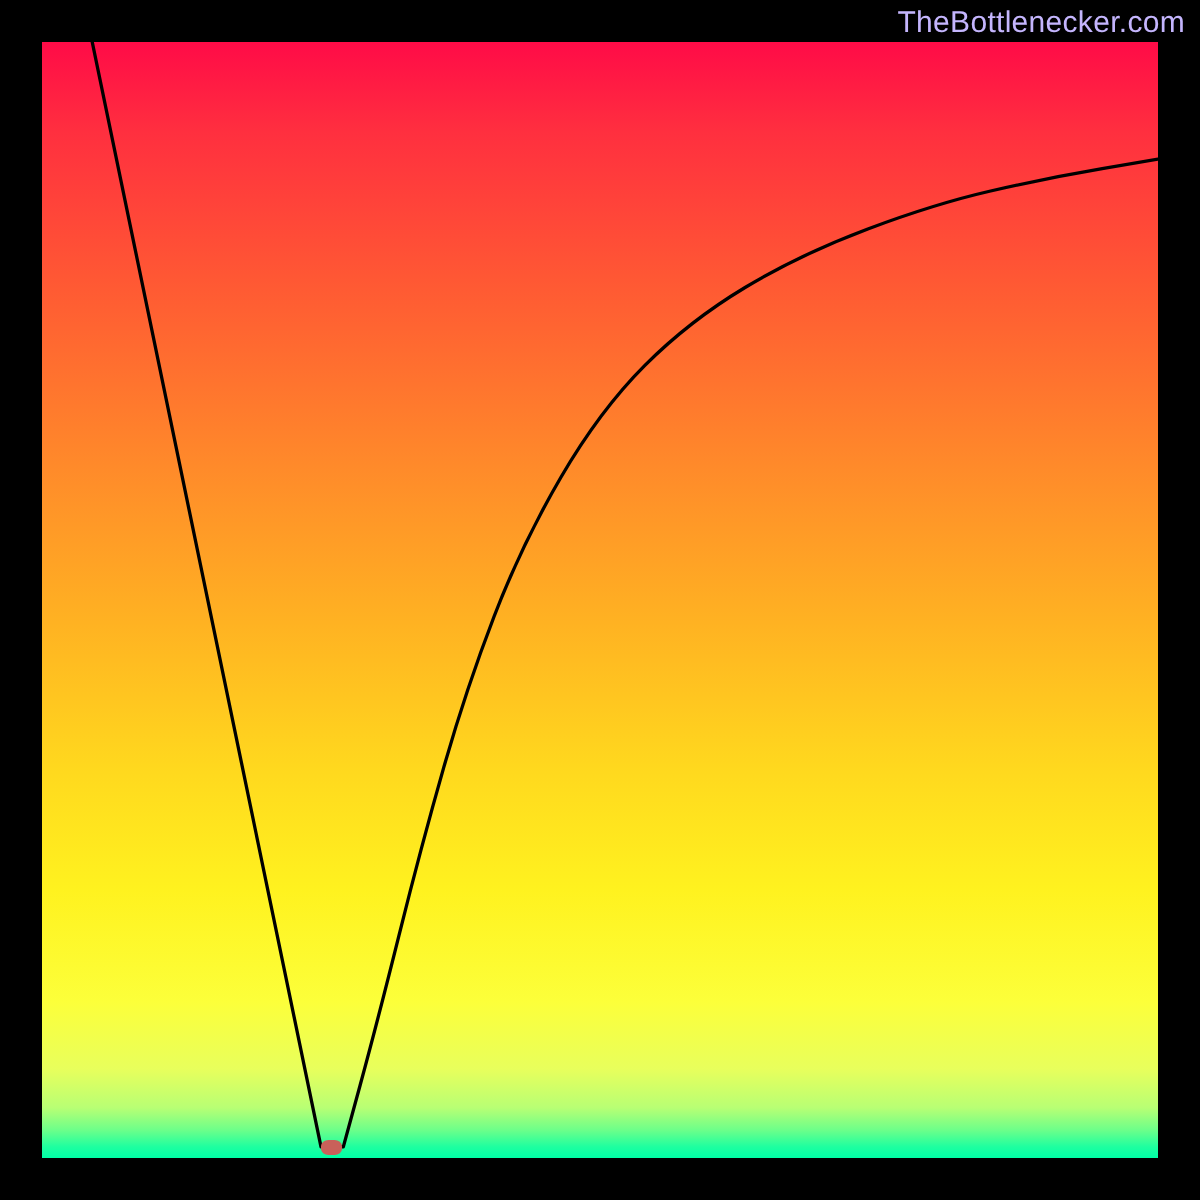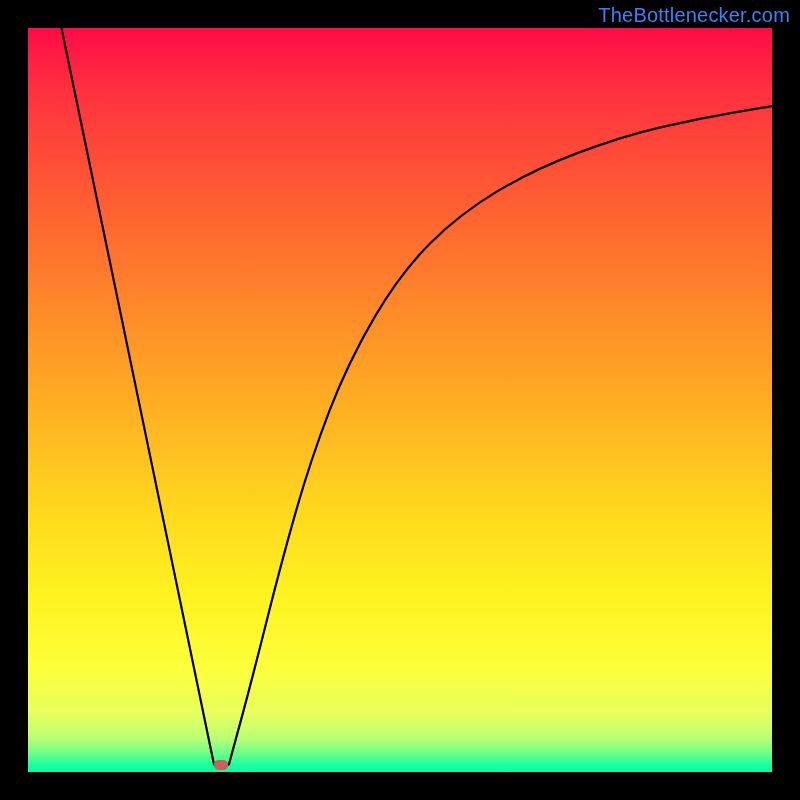--- a/index.html
+++ b/index.html
@@ -14,21 +14,21 @@
   .outer {
     position: relative;
     width: 800px;
     height: 800px;
     background: #000;
   }
   .attribution {
     position: absolute;
     top: 4px;
     right: 10px;
-    color: #3b82f6;
+    color: #c4b5fd;
     font-size: 20px;
     letter-spacing: 0.2px;
     z-index: 5;
     margin-left: 16px;
   }
   .plot-frame {
     position: absolute;
     left: 28px;
     top: 28px;
     width: 744px;

